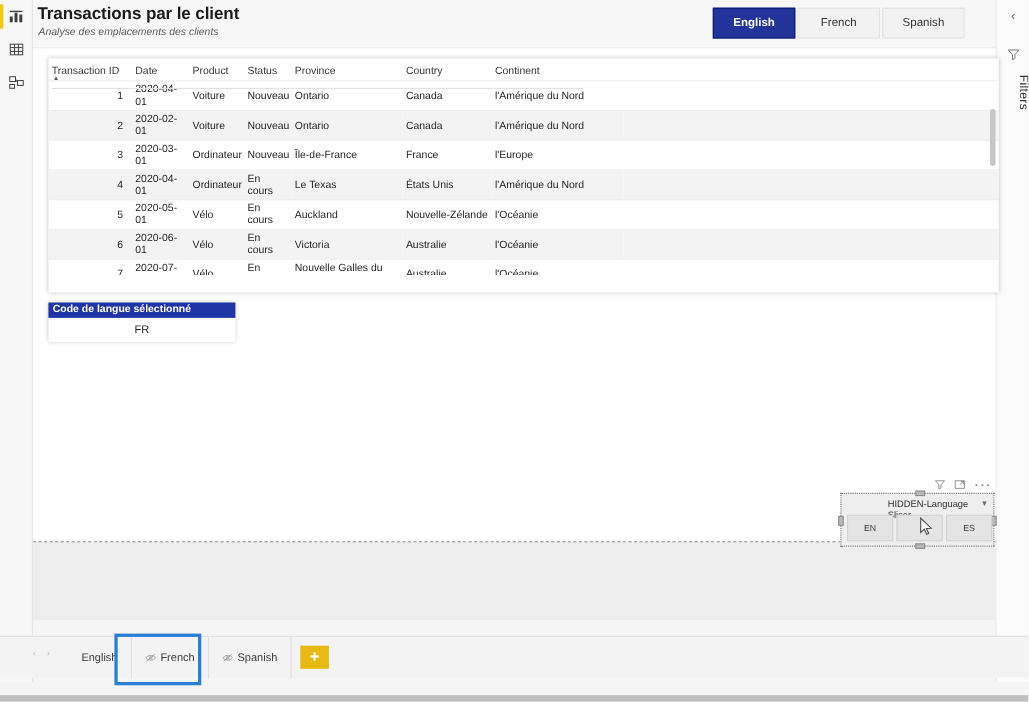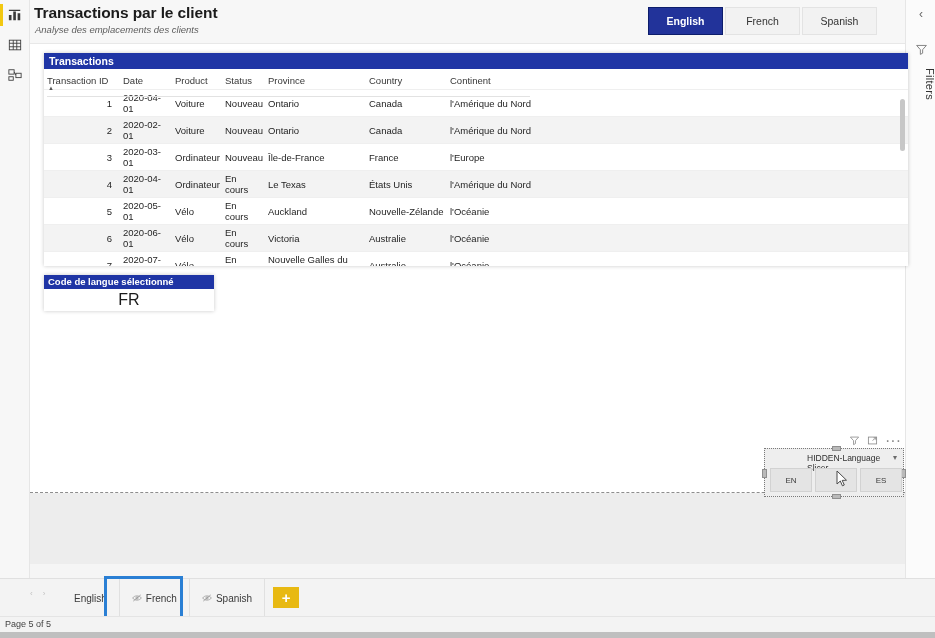--- a/index.html
+++ b/index.html
@@ -134,21 +134,21 @@
     position: absolute; left: 14px; top: 231px; width: 170px; height: 36px;
     background: #fff; box-shadow: 0 0 4px rgba(0,0,0,0.22);
   }
   #lang-card-bar { height: 14px; background: #1f35a5; position: relative; }
   #lang-card-bar span {
     position: absolute; left: 4px; top: 1px; color: #fff;
     font-size: 9.5px; font-weight: bold;
   }
   #lang-card-value {
     height: 22px; display: flex; align-items: center; justify-content: center;
-    font-size: 16px; color: #1b1b1b;
+    font-size: 10px; color: #1b1b1b;
   }
 
   
   #slicer-wrap {
     position: absolute; left: 734px; top: 404px; width: 140px; height: 49px;
   }
   #slicer-hover-icons {
     position: absolute; right: 3px; top: -13px; display: flex;
     gap: 7px; align-items: center; color: #8a8a8a;
   }
@@ -294,23 +294,20 @@
       </svg>
     </div>
     <div id="filters-vert">Filters</div>
   </div>
 
   <div id="canvas">
     <div id="canvas-grey"></div>
     <div id="canvas-dash"></div>
 
     <div id="table-visual">
-      <div id="table-header-bar">
-        <span>Transactions</span>
-      </div>
       <div id="table-scroll">
         <table class="tx">
           <colgroup>
             <col class="c-id">
               <col class="c-date">
               <col class="c-prod">
               <col class="c-stat">
             <col class="c-prov">
               <col class="c-ctry">
               <col class="c-cont">
@@ -480,17 +477,14 @@
               <circle cx="8" cy="6" r="1.8"></circle>
               <line x1="2" y1="11" x2="14" y2="1"></line>
             </svg></span>
           <span>Spanish</span>
         </div>
         <div id="add-tab">+</div>
       </div>
   </div>
   <div id="tab-focus-ring"></div>
 
-  <div id="statusbar">
-    <div id="page-count">Page 5 of 5</div>
-  </div>
   <div id="taskbar"></div>
 </div>
 
 </body></html>

